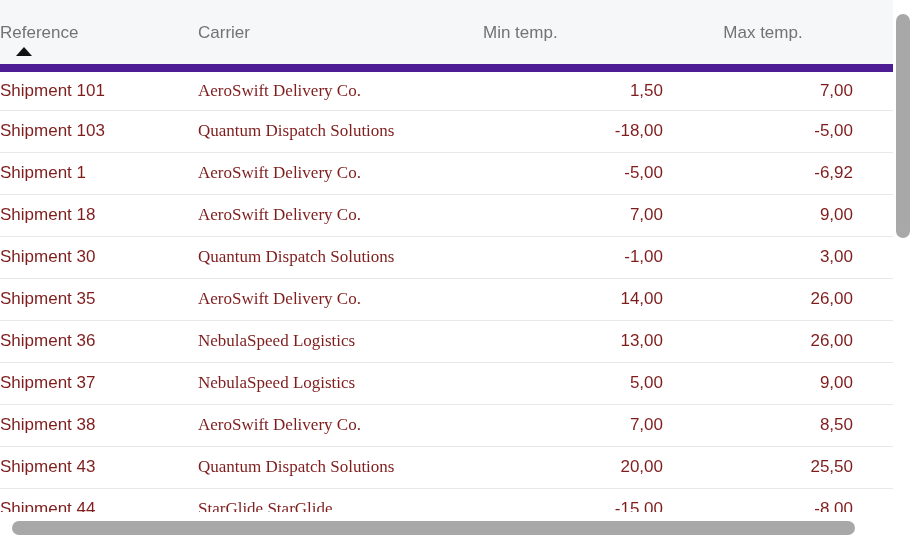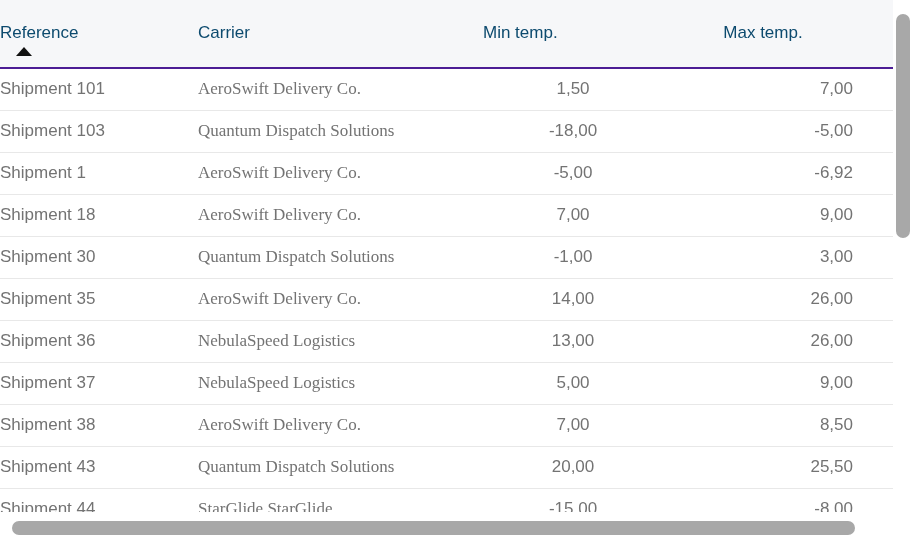--- a/index.html
+++ b/index.html
@@ -34,27 +34,27 @@
   .grid {
     width: 1010px;           
     border-collapse: collapse;
     table-layout: fixed;
     font-size: 17px;
   }
 
   
   .grid thead th {
     background: #f6f7f9;
-    color: #0c4a6e;
+    color: #737373;
     font-weight: 400;
     font-size: 17px;
     height: 68px;
     padding: 0 10px 0 0;
     vertical-align: top;
-    border-bottom: 2px solid #4c1d95;
+    border-bottom: 8px solid #4c1d95;
     position: relative;
     box-sizing: border-box;
     white-space: nowrap;
     overflow: hidden;
   }
   .th-inner {
     display: block;
     padding-top: 23px;
   }
   th.col-ref   { width: 198px; padding-left: 14px; text-align: left; }
@@ -73,30 +73,30 @@
     border-left: 8px solid transparent;
     border-right: 8px solid transparent;
     border-bottom: 9px solid #111111;
   }
 
   
   .grid tbody td {
     height: 42px;
     padding: 0 10px 0 0;
     font-size: 17px;
-    color: #737373;
+    color: #7f1d1d;
     border-bottom: 1px solid #e8e8e8;
     white-space: nowrap;
     overflow: hidden;
     box-sizing: border-box;
     vertical-align: middle;
   }
   td.c-ref { padding-left: 14px; text-align: left; }
   td.c-car { padding-left: 0;    text-align: left; font-family: Liberation Serif, serif; }
-  td.c-min { text-align: center; }
+  td.c-min { text-align: right; }
   td.c-max { text-align: right; }
   td.c-so  { text-align: right; padding-right: 0; padding-left: 10px; color: #1b3a8f; }
 
   
   .scrollbar-v {
     position: absolute;
     right: 0;
     top: 0;
     width: 18px;
     height: 512px;

